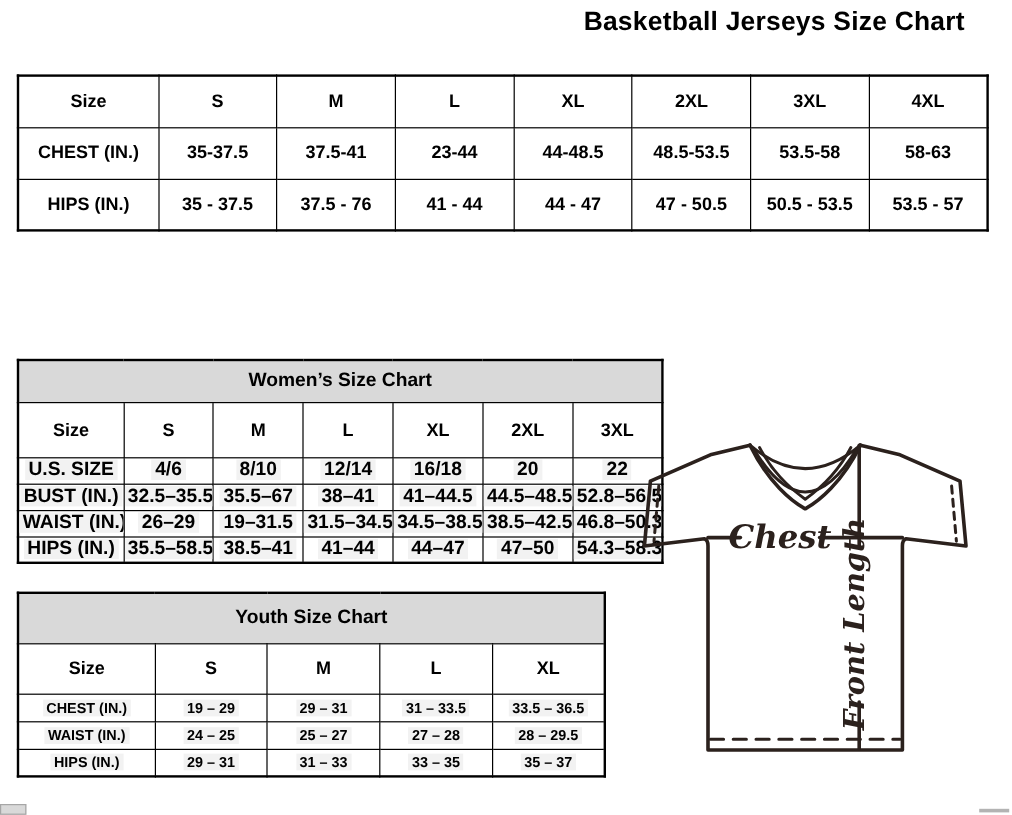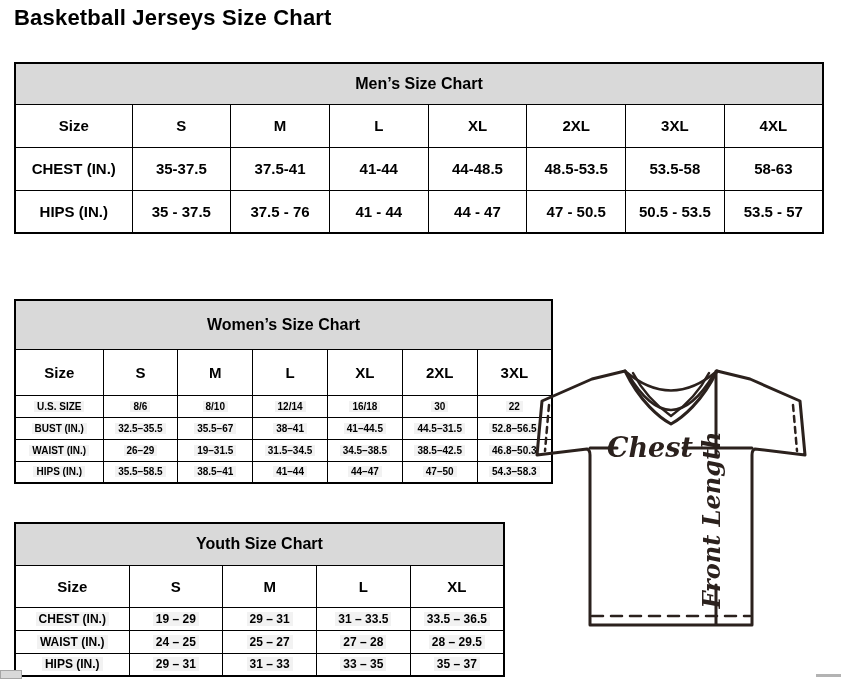--- a/index.html
+++ b/index.html
@@ -2,49 +2,49 @@
 <html><head>
 <meta charset="utf-8">
 <style>
   html,body { margin:0; padding:0; }
   body {
     width:843px; height:679px; background:#ffffff; position:relative;
     font-family:"Liberation Sans", sans-serif; color:#000; overflow:hidden;
   }
   .page-title {
     position:absolute; top:5px; left:14px; width:790px;
-    text-align:left; font-size:22px; font-weight:bold; letter-spacing:0.2px;
+    text-align:right; font-size:22px; font-weight:bold; letter-spacing:0.2px;
   }
   table.sizes {
     position:absolute; border-collapse:collapse; table-layout:fixed;
     border:2px solid #000;
   }
   table.sizes th, table.sizes td {
     border:1px solid #000; text-align:center; vertical-align:middle;
     font-weight:bold; padding:0; overflow:hidden; white-space:nowrap;
   }
   th.cap { background:#d9d9d9; font-size:16px; }
   
   #mens { left:14px; top:62px; width:810px; }
   #mens .caprow { height:41px; }
   #mens .hdr    { height:43px; font-size:15px; }
   #mens .datarow{ height:43px; }
   #mens .hdr th { font-size:15px; }
   #mens .datarow th, #mens .datarow td { font-size:15px; }
   #mens col.c0 { width:117px; }
   
   #womens { left:14px; top:299px; width:539px; }
-  #womens .caprow { height:49px; }
+  #womens .caprow { height:35px; }
   #womens .hdr    { height:46px; }
   #womens .hdr th { font-size:15px; }
   #womens .datarow{ height:22px; }
-  #womens .datarow th, #womens .datarow td { font-size:10px; }
+  #womens .datarow th, #womens .datarow td { font-size:16px; }
   #womens col.c0 { width:88px; }
   
-  #youth { left:14px; top:522px; width:491px; }
+  #youth { left:14px; top:493px; width:491px; }
   #youth .caprow { height:42px; }
   #youth .hdr    { height:42px; }
   #youth .hdr th { font-size:15px; }
   #youth .datarow{ height:23px; }
   #youth .datarow th, #youth .datarow td { font-size:12px; }
   #youth col.c0 { width:114px; }
   
   .hl { background:#f2f2f2; padding:0 3px; }
   
   .jersey-wrap { position:absolute; left:530px; top:358px; width:285px; height:321px; }
@@ -73,38 +73,35 @@
       <col class="c0">
       <col>
       <col>
       <col>
       <col>
       <col>
       <col>
       <col>
     </colgroup>
     <tbody>
-      <tr class="caprow">
-        <th colspan="8" class="cap">Men’s Size Chart</th>
-      </tr>
       <tr class="hdr">
         <th>Size</th>
         <th>S</th>
         <th>M</th>
         <th>L</th>
         <th>XL</th>
         <th>2XL</th>
         <th>3XL</th>
         <th>4XL</th>
       </tr>
       <tr class="datarow">
         <th>CHEST (IN.)</th>
         <td>35-37.5</td>
         <td>37.5-41</td>
-        <td>41-44</td>
+        <td>23-44</td>
         <td>44-48.5</td>
         <td>48.5-53.5</td>
         <td>53.5-58</td>
         <td>58-63</td>
       </tr>
       <tr class="datarow">
         <th>HIPS (IN.)</th>
         <td>35 - 37.5</td>
         <td>37.5 - 76</td>
         <td>41 - 44</td>
@@ -133,34 +130,34 @@
         <th>Size</th>
         <th>S</th>
         <th>M</th>
         <th>L</th>
         <th>XL</th>
         <th>2XL</th>
         <th>3XL</th>
       </tr>
       <tr class="datarow">
         <th><span class="hl">U.S. SIZE</span></th>
-        <td><span class="hl">8/6</span></td>
+        <td><span class="hl">4/6</span></td>
         <td><span class="hl">8/10</span></td>
         <td><span class="hl">12/14</span></td>
         <td><span class="hl">16/18</span></td>
-        <td><span class="hl">30</span></td>
+        <td><span class="hl">20</span></td>
         <td><span class="hl">22</span></td>
       </tr>
       <tr class="datarow">
         <th><span class="hl">BUST (IN.)</span></th>
         <td><span class="hl">32.5–35.5</span></td>
         <td><span class="hl">35.5–67</span></td>
         <td><span class="hl">38–41</span></td>
         <td><span class="hl">41–44.5</span></td>
-        <td><span class="hl">44.5–31.5</span></td>
+        <td><span class="hl">44.5–48.5</span></td>
         <td><span class="hl">52.8–56.5</span></td>
       </tr>
       <tr class="datarow">
         <th><span class="hl">WAIST (IN.)</span></th>
         <td><span class="hl">26–29</span></td>
         <td><span class="hl">19–31.5</span></td>
         <td><span class="hl">31.5–34.5</span></td>
         <td><span class="hl">34.5–38.5</span></td>
         <td><span class="hl">38.5–42.5</span></td>
         <td><span class="hl">46.8–50.3</span></td>

